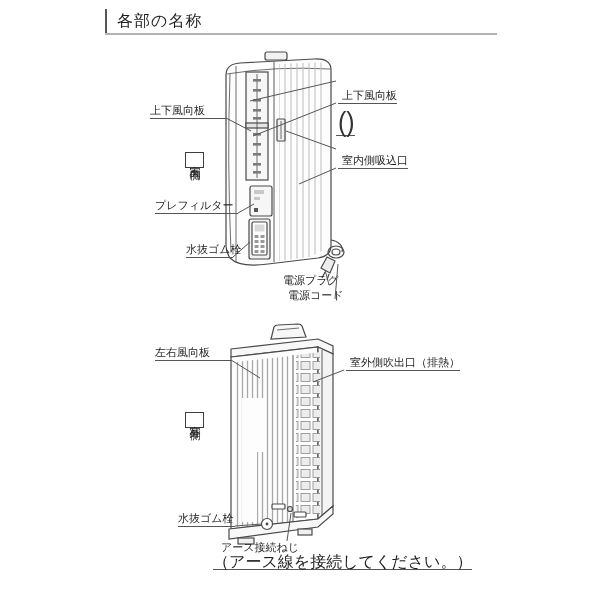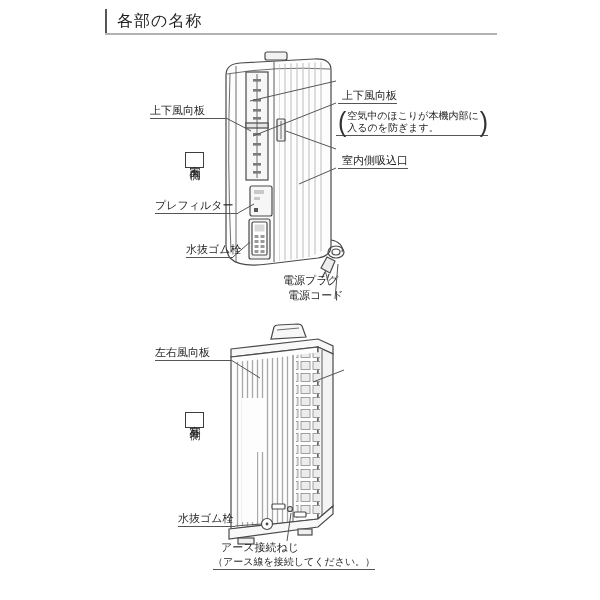--- a/index.html
+++ b/index.html
@@ -17,21 +17,21 @@
   .lbl { position:absolute; font-size:11px; line-height:13px; white-space:nowrap; color:#1e1e1e; }
   .u { border-bottom:1px solid #555; padding-bottom:1px; }
   .padl { padding-left:4px; }
   
   .prefilter { position:absolute; left:336px; top:109px; }
   .prefilter .head { font-size:11px; line-height:13px; padding-left:6px; white-space:nowrap; }
   .paren-note { display:flex; align-items:center; border-bottom:1px solid #555; padding-bottom:1px; padding-left:2px; }
   .bigparen { font-size:25px; line-height:25px; font-weight:300; color:#333;
               transform:scaleY(1.12); display:inline-block; }
   .note-lines { font-size:10px; line-height:12px; white-space:nowrap; padding:0 1px; }
-  .smallnote { font-size:10px; line-height:12px; }
+  .smallnote { font-size:16px; line-height:12px; }
   
   .vbox {
     position:absolute; writing-mode:vertical-rl; text-orientation:upright;
     border:1.5px solid #3d3d3d; padding:4px 2px; font-size:11px; line-height:13px;
     letter-spacing:2px; color:#1e1e1e; background:#fff;
   }
 </style>
 </head>
 <body>
 
@@ -165,35 +165,32 @@
 
   <div class="title-vbar"></div>
   <div class="page-title">各部の名称</div>
   <div class="title-rule"></div>
 
   <div class="lbl u padl" style="left:338px;top:89px">上下風向板</div>
 
   <div class="prefilter">
     <div class="paren-note">
       <span class="bigparen">(</span>
-      <span class="note-lines">
-        <span>空気中のほこりが本機内部に</span><br>
-        <span>入るのを防ぎます。</span>
-      </span>
       <span class="bigparen">)</span>
     </div>
   </div>
 
   <div class="lbl u padl" style="left:338px;top:154px">室内側吸込口</div>
   <div class="lbl u" style="left:150px;top:104px;width:76px">上下風向板</div>
   <div class="vbox" style="left:185px;top:152px">室内側</div>
   <div class="lbl u" style="left:155px;top:199px;width:83px">プレフィルター</div>
   <div class="lbl u" style="left:186px;top:243px;width:47px">水抜ゴム栓</div>
   <div class="lbl" style="left:283px;top:274px">電源プラグ</div>
   <div class="lbl" style="left:288px;top:289px">電源コード</div>
 
   <div class="lbl u" style="left:155px;top:346px;width:76px">左右風向板</div>
+  <div class="lbl u padl" style="left:346px;top:356px">室外側吹出口（排熱）</div>
   <div class="vbox" style="left:185px;top:412px">室外側</div>
   <div class="lbl u" style="left:178px;top:512px;width:57px">水抜ゴム栓</div>
   <div class="lbl" style="left:221px;top:541px">アース接続ねじ</div>
   <div class="lbl u smallnote" style="left:213px;top:556px">（アース線を接続してください。）</div>
 
 </div>
 
 </body></html>

